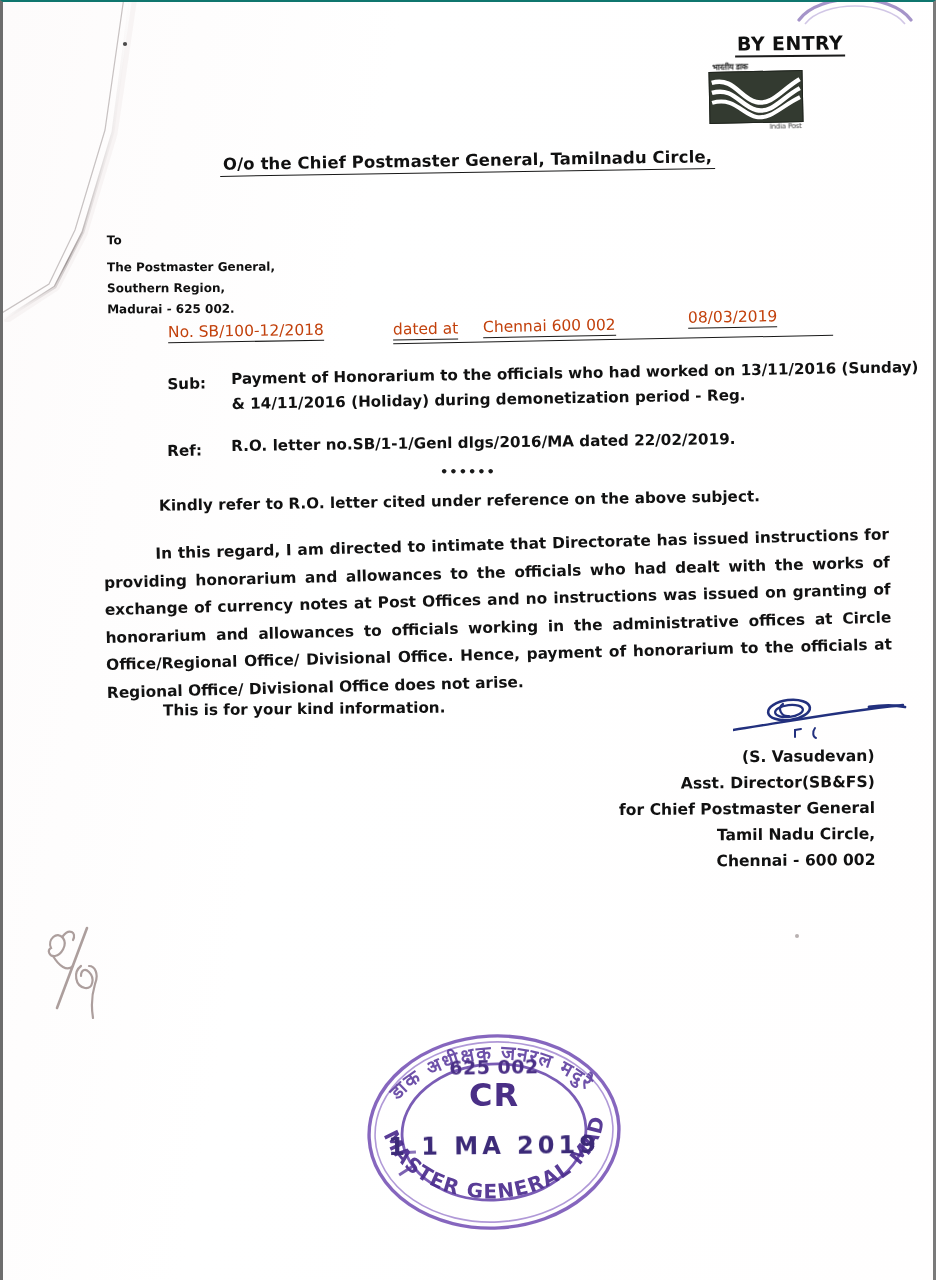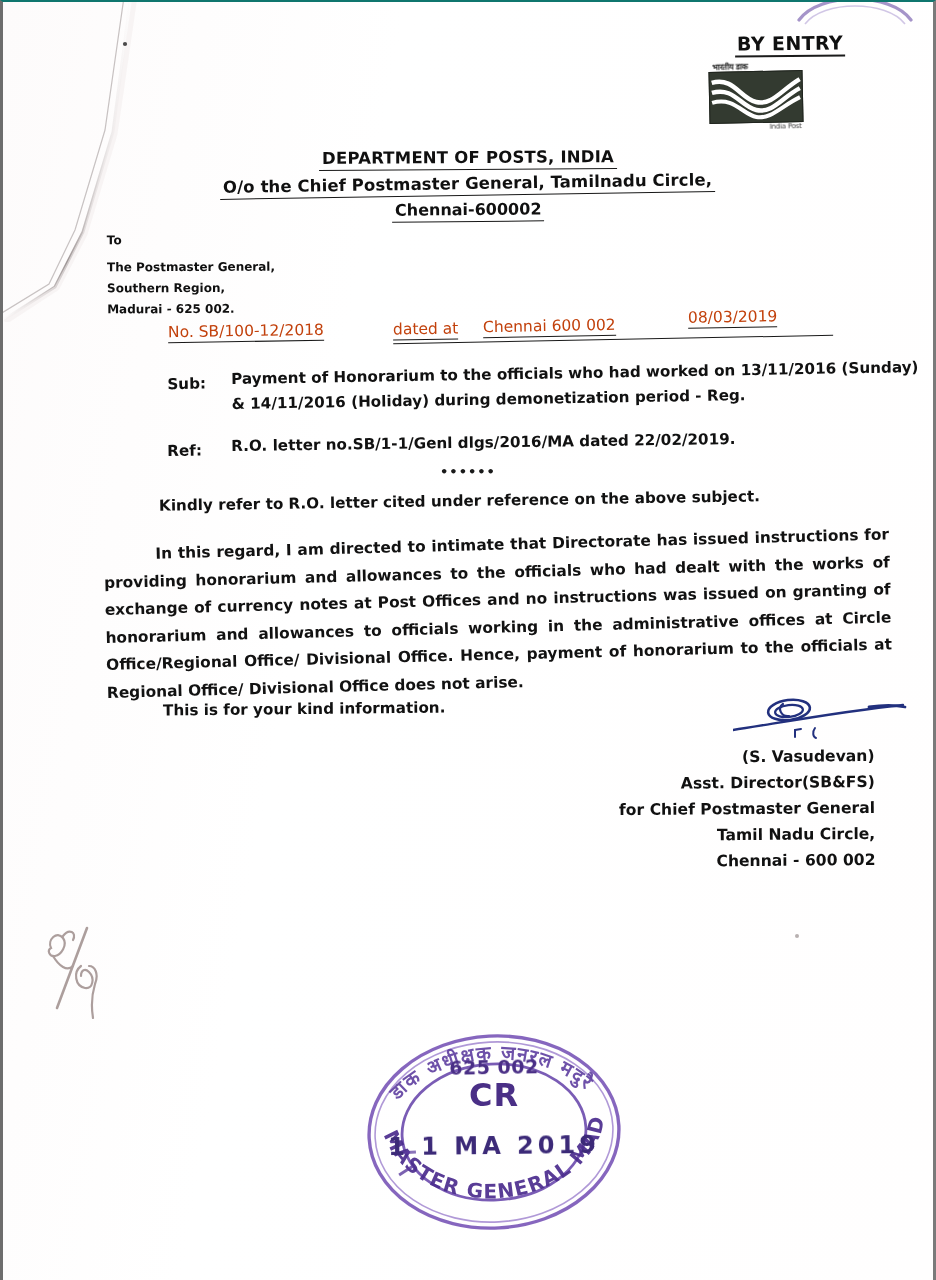--- a/index.html
+++ b/index.html
@@ -342,23 +342,21 @@
           <path d="M2 10 C24 4, 30 26, 46 30 C62 34, 72 18, 90 8" fill="none" stroke="#ffffff" stroke-width="4.4"></path>
           <path d="M2 20 C24 14, 30 34, 46 38 C62 42, 72 26, 90 17" fill="none" stroke="#ffffff" stroke-width="4.4"></path>
           <path d="M2 30 C24 24, 32 42, 46 45 C60 48, 72 34, 90 26" fill="none" stroke="#ffffff" stroke-width="4.0"></path>
         </svg>
       </div>
       <div id="logo-caption">India Post</div>
     </div>
   </div>
 
   <div id="letterhead" class="layer">
-    <div><span id="lh1" class="lh-line">DEPARTMENT OF POSTS, INDIA</span></div>
     <div><span id="lh2" class="lh-line">O/o the Chief Postmaster General, Tamilnadu Circle,</span></div>
-    <div><span id="lh3" class="lh-line">Chennai-600002</span></div>
   </div>
 
   <div id="addressee" class="layer">
     <span class="to-word">To</span>
     <div>The Postmaster General,</div>
     <div>Southern Region,</div>
     <div>Madurai - 625 002.</div>
   </div>
 
   <div id="refline">

